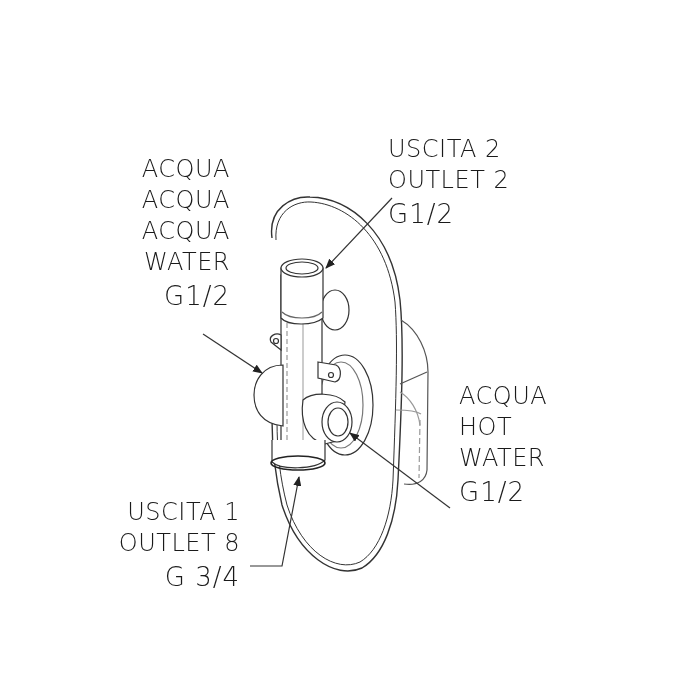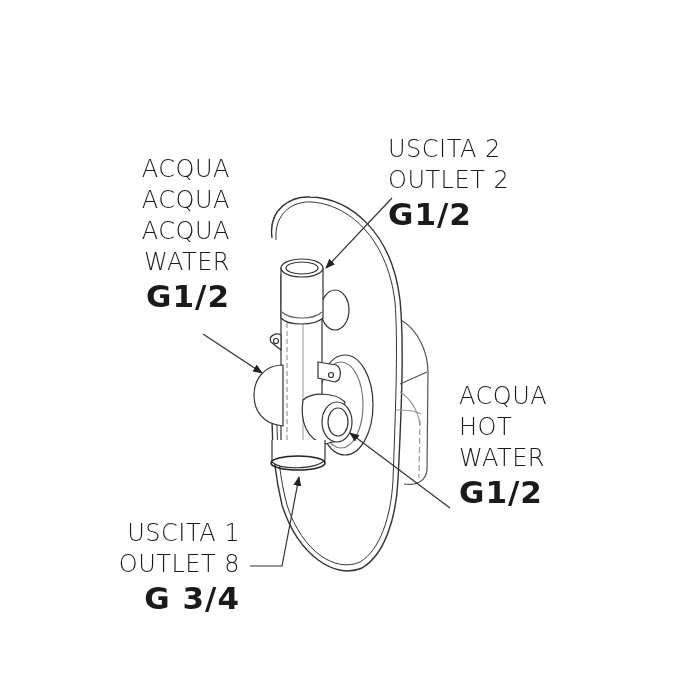--- a/index.html
+++ b/index.html
@@ -2,21 +2,21 @@
 <html><head>
   <meta charset="utf-8">
   <style>
     html, body { margin: 0; padding: 0; background: #ffffff; }
     body { width: 700px; height: 700px; position: relative; overflow: hidden;
            font-family: "DejaVu Sans", "Liberation Sans", sans-serif; color: #1a1a1a; }
     #drawing { position: absolute; left: 0; top: 0; width: 700px; height: 700px; }
     .label { position: absolute; font-size: 24px; line-height: 31px; font-weight: 300; letter-spacing: 0.5px; }
     .label div { white-space: nowrap; }
     .it { }
-    .big { font-size: 31px; line-height: 36px; letter-spacing: 1px; font-weight: bold; }
+    .big { font-size: 26px; line-height: 36px; letter-spacing: 1px; }
     .r { text-align: right; }
     .l { text-align: left; }
   </style>
 </head>
 <body>
 
 <svg id="drawing" viewBox="0 0 700 700" xmlns="http://www.w3.org/2000/svg">
   <defs>
     <marker id="arrow" markerWidth="10" markerHeight="8" refX="9" refY="4" orient="auto" markerUnits="userSpaceOnUse">
       <path d="M0,0 L10,4 L0,8 Z" fill="#222"></path>
@@ -89,17 +89,17 @@
   <div class="big">G1/2</div>
 </div>
 
 <div class="label l" style="left:459px; top:381px;">
   <div>ACQUA</div>
   <div class="it">HOT</div>
   <div class="it">WATER</div>
   <div class="big">G1/2</div>
 </div>
 
-<div class="label r" style="right:460px; top:518px;">
+<div class="label r" style="right:460px; top:497px;">
   <div>USCITA 1</div>
   <div class="it">OUTLET 8</div>
   <div class="big">G 3/4</div>
 </div>
 
 </body></html>

